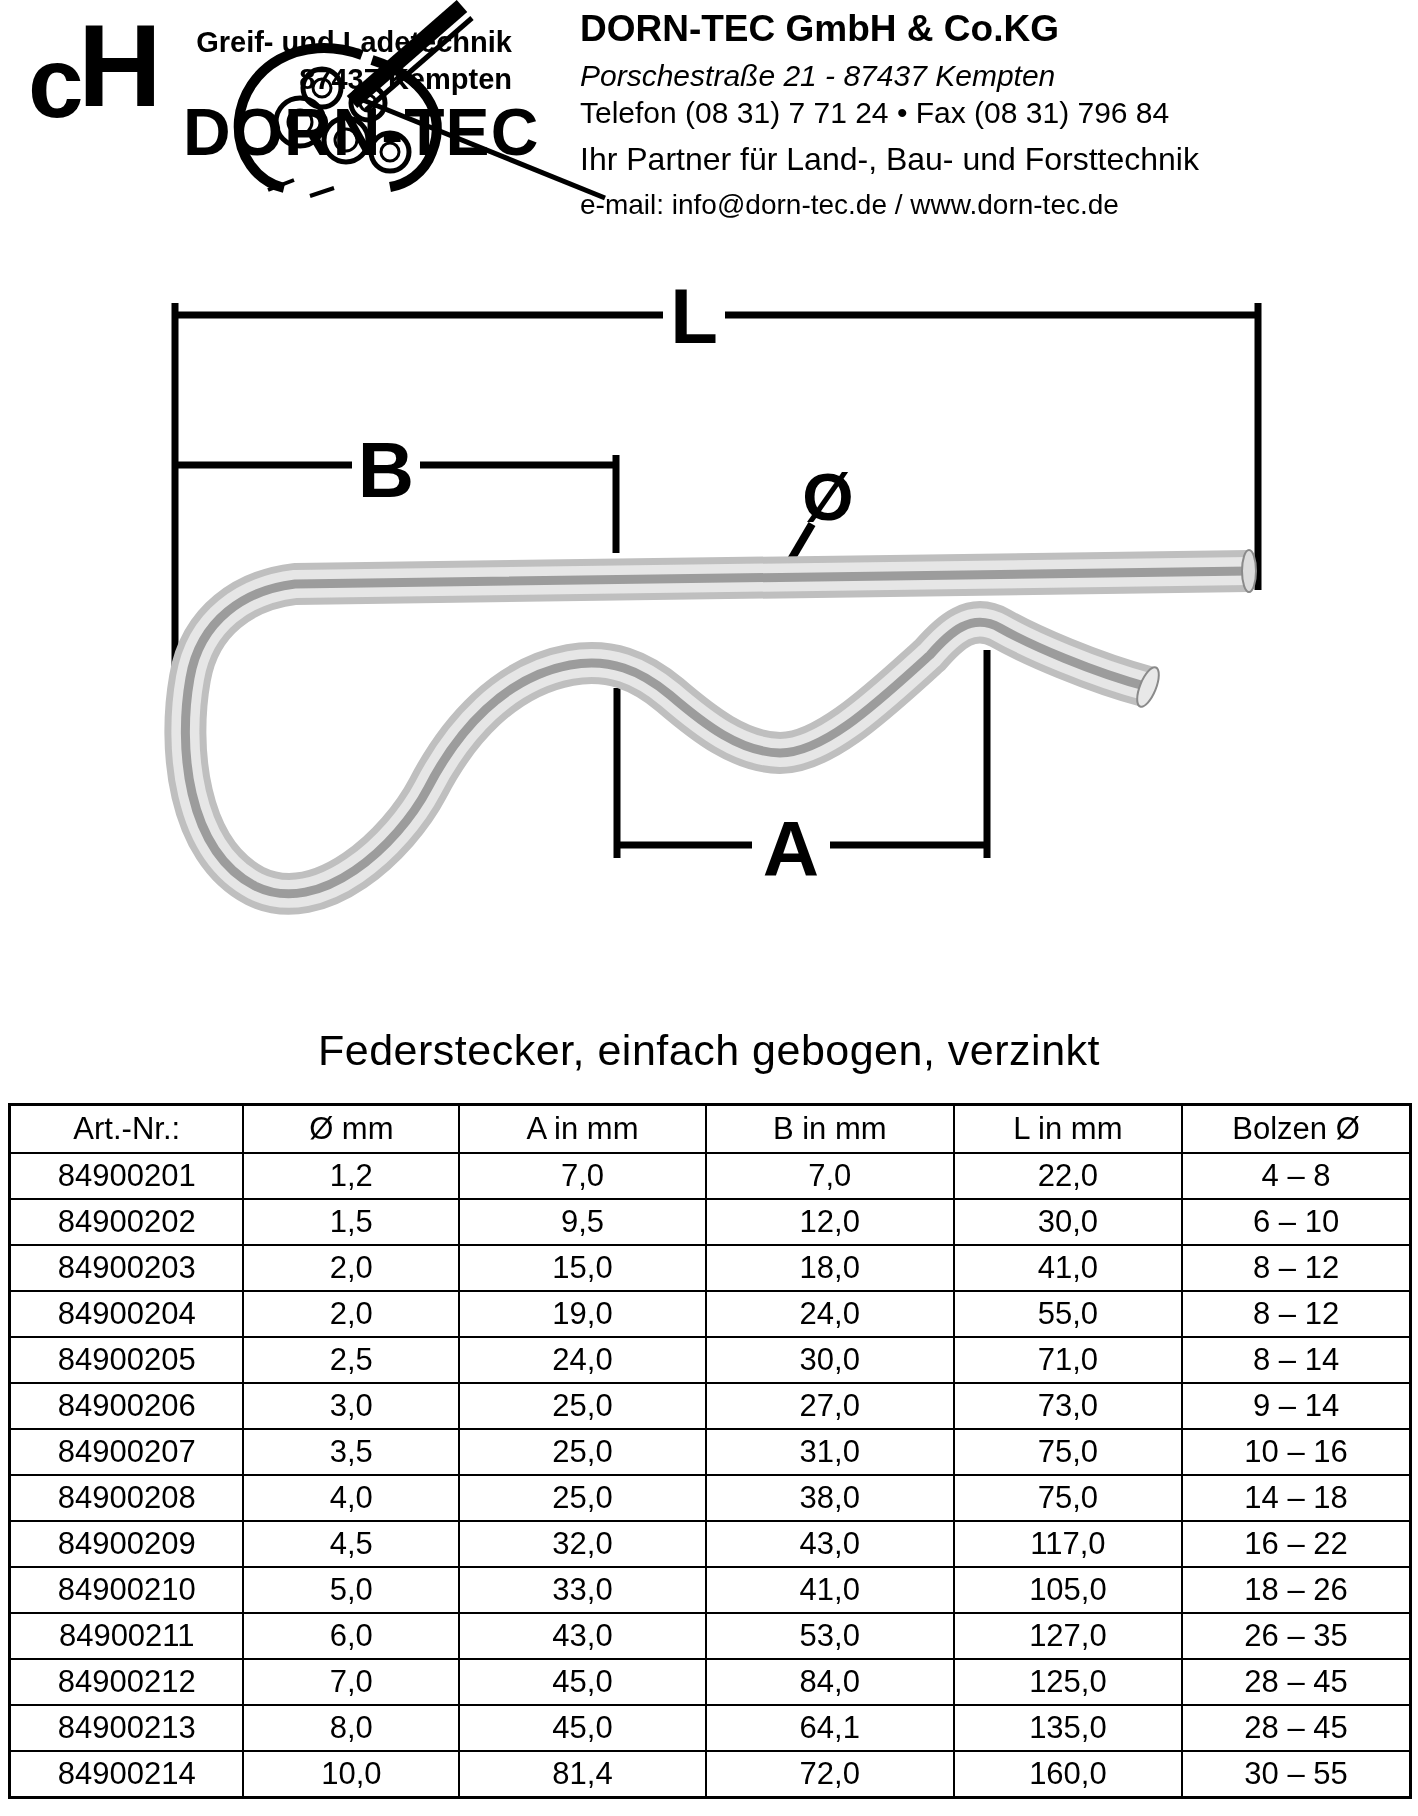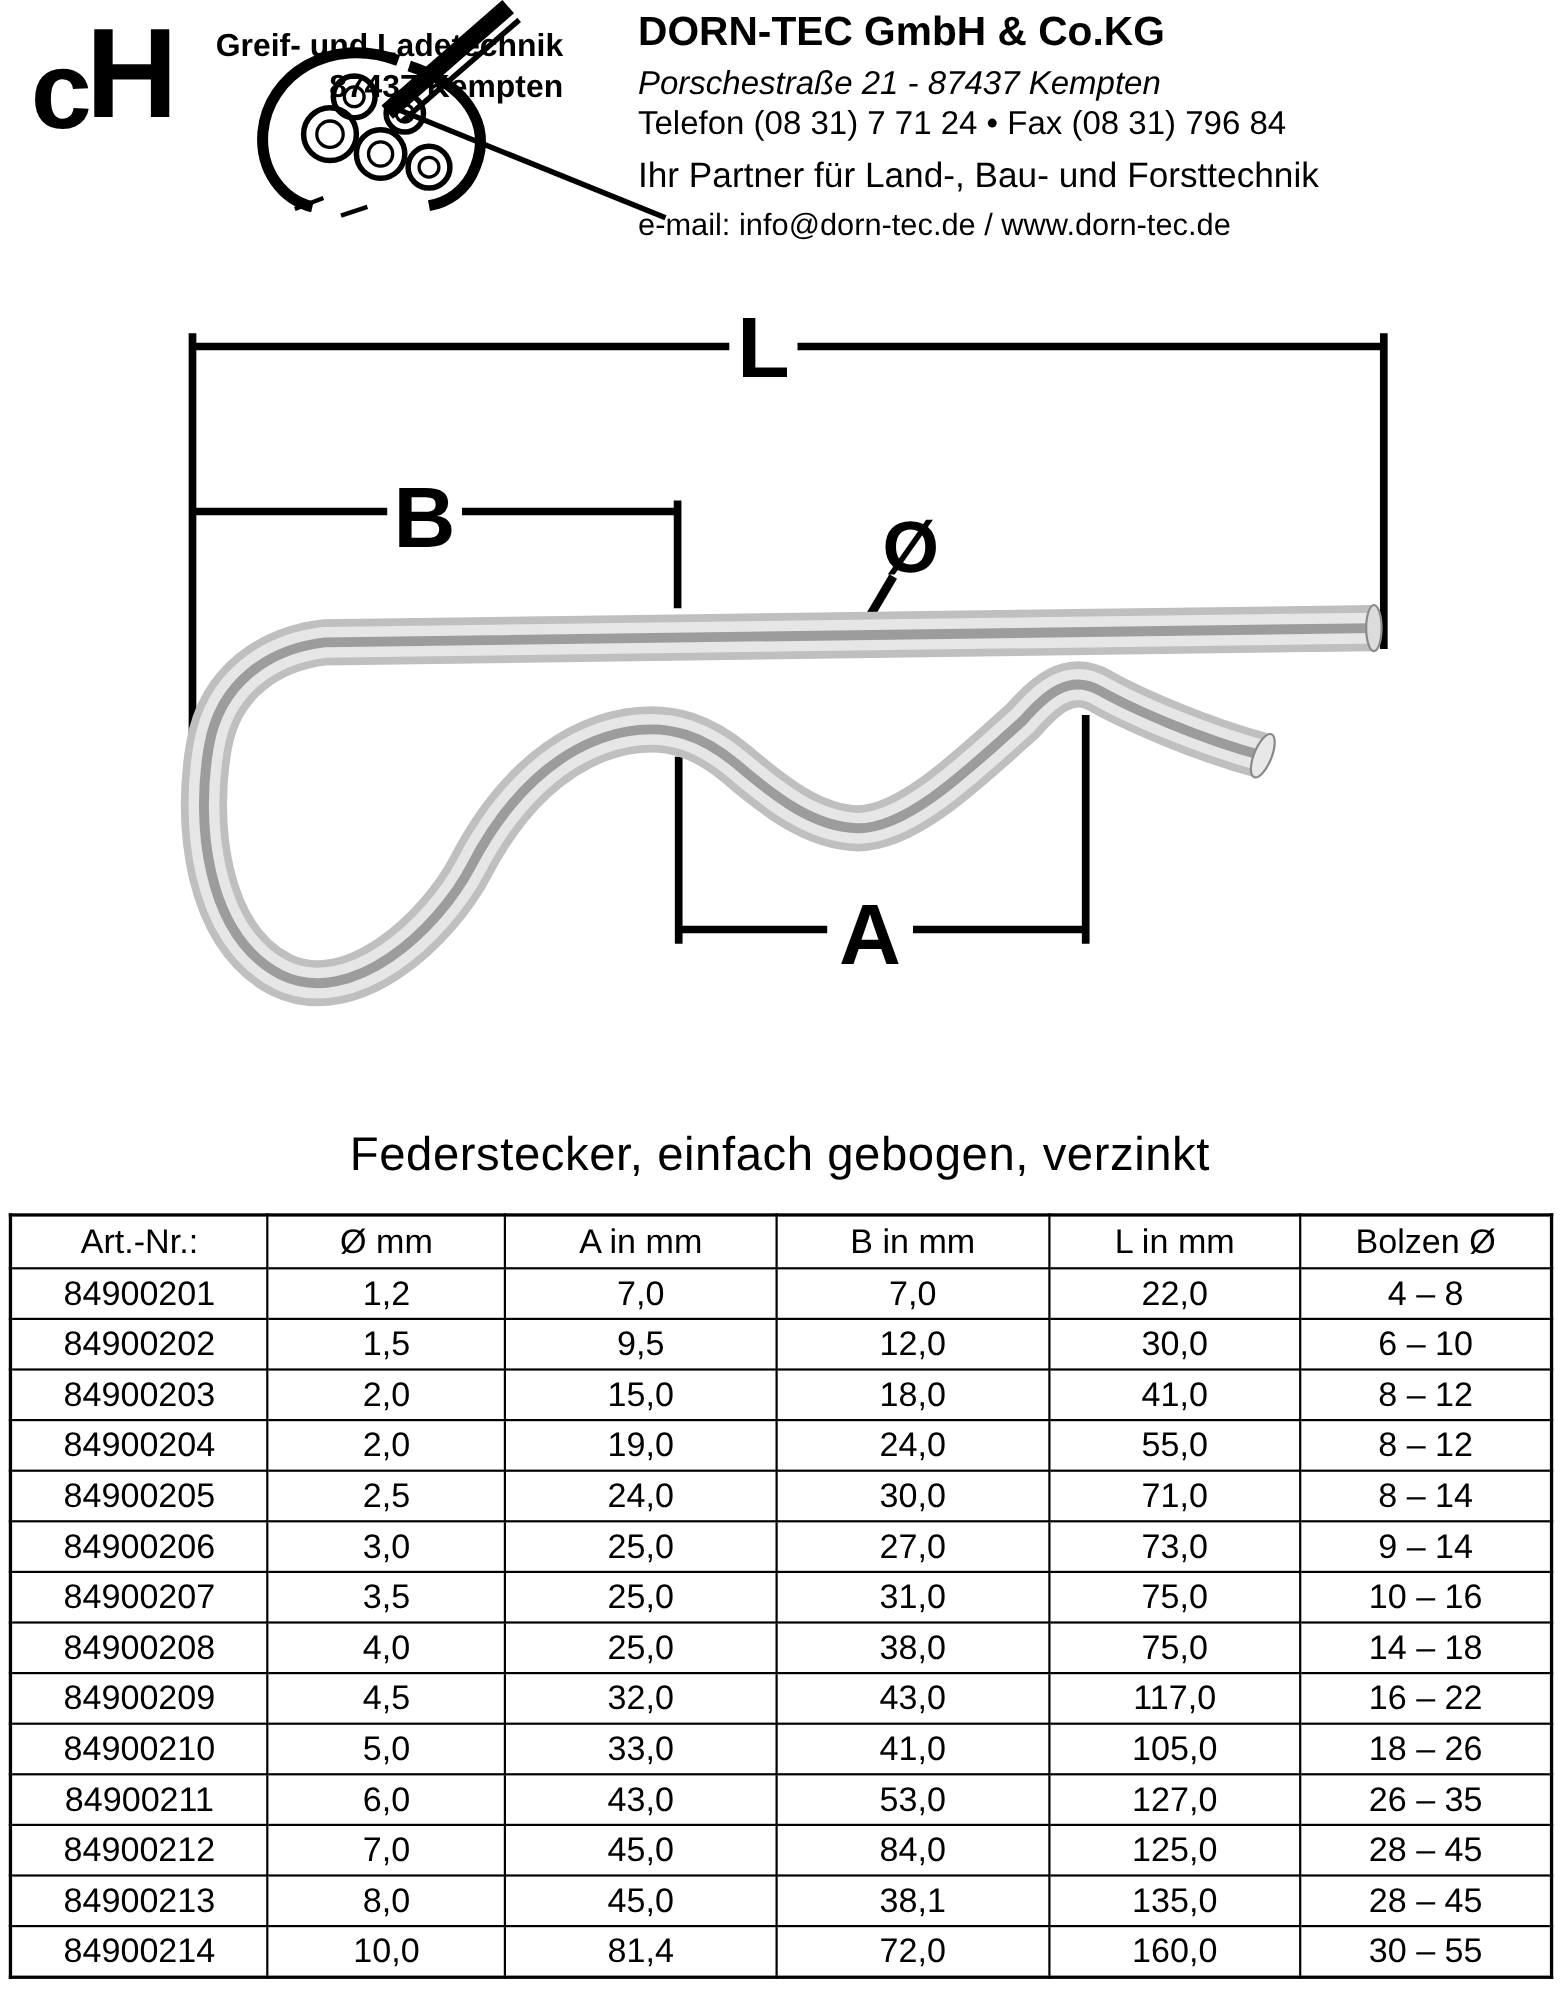--- a/index.html
+++ b/index.html
@@ -66,20 +66,21 @@
       <circle cx="308" cy="103" r="8" stroke-width="3"></circle>
       <path d="M208,190 l26,-10 M250,196 l24,-8" stroke-width="4"></path>
     </g>
   </svg>
 
   <div class="tagline">
     <div>Greif- und Ladetechnik</div>
     <div>87437 Kempten</div>
   </div>
 
+  <div class="brand">DORN-TEC</div>
 
   <div class="company">
     <div class="company-name">DORN-TEC GmbH &amp; Co.KG</div>
     <div class="company-address">Porschestraße 21  -  87437 Kempten</div>
     <div class="company-phone">Telefon (08 31) 7 71 24  •  Fax (08 31) 796 84</div>
     <div class="company-slogan">Ihr Partner für Land-, Bau- und Forsttechnik</div>
     <div class="company-email">e-mail: info@dorn-tec.de / www.dorn-tec.de</div>
   </div>
 
   <svg class="drawing" viewBox="0 0 1418 1000">
@@ -254,21 +255,21 @@
           <td>7,0</td>
           <td>45,0</td>
           <td>84,0</td>
           <td>125,0</td>
           <td>28 – 45</td>
         </tr>
         <tr>
           <td>84900213</td>
           <td>8,0</td>
           <td>45,0</td>
-          <td>38,1</td>
+          <td>64,1</td>
           <td>135,0</td>
           <td>28 – 45</td>
         </tr>
         <tr>
           <td>84900214</td>
           <td>10,0</td>
           <td>81,4</td>
           <td>72,0</td>
           <td>160,0</td>
           <td>30 – 55</td>

